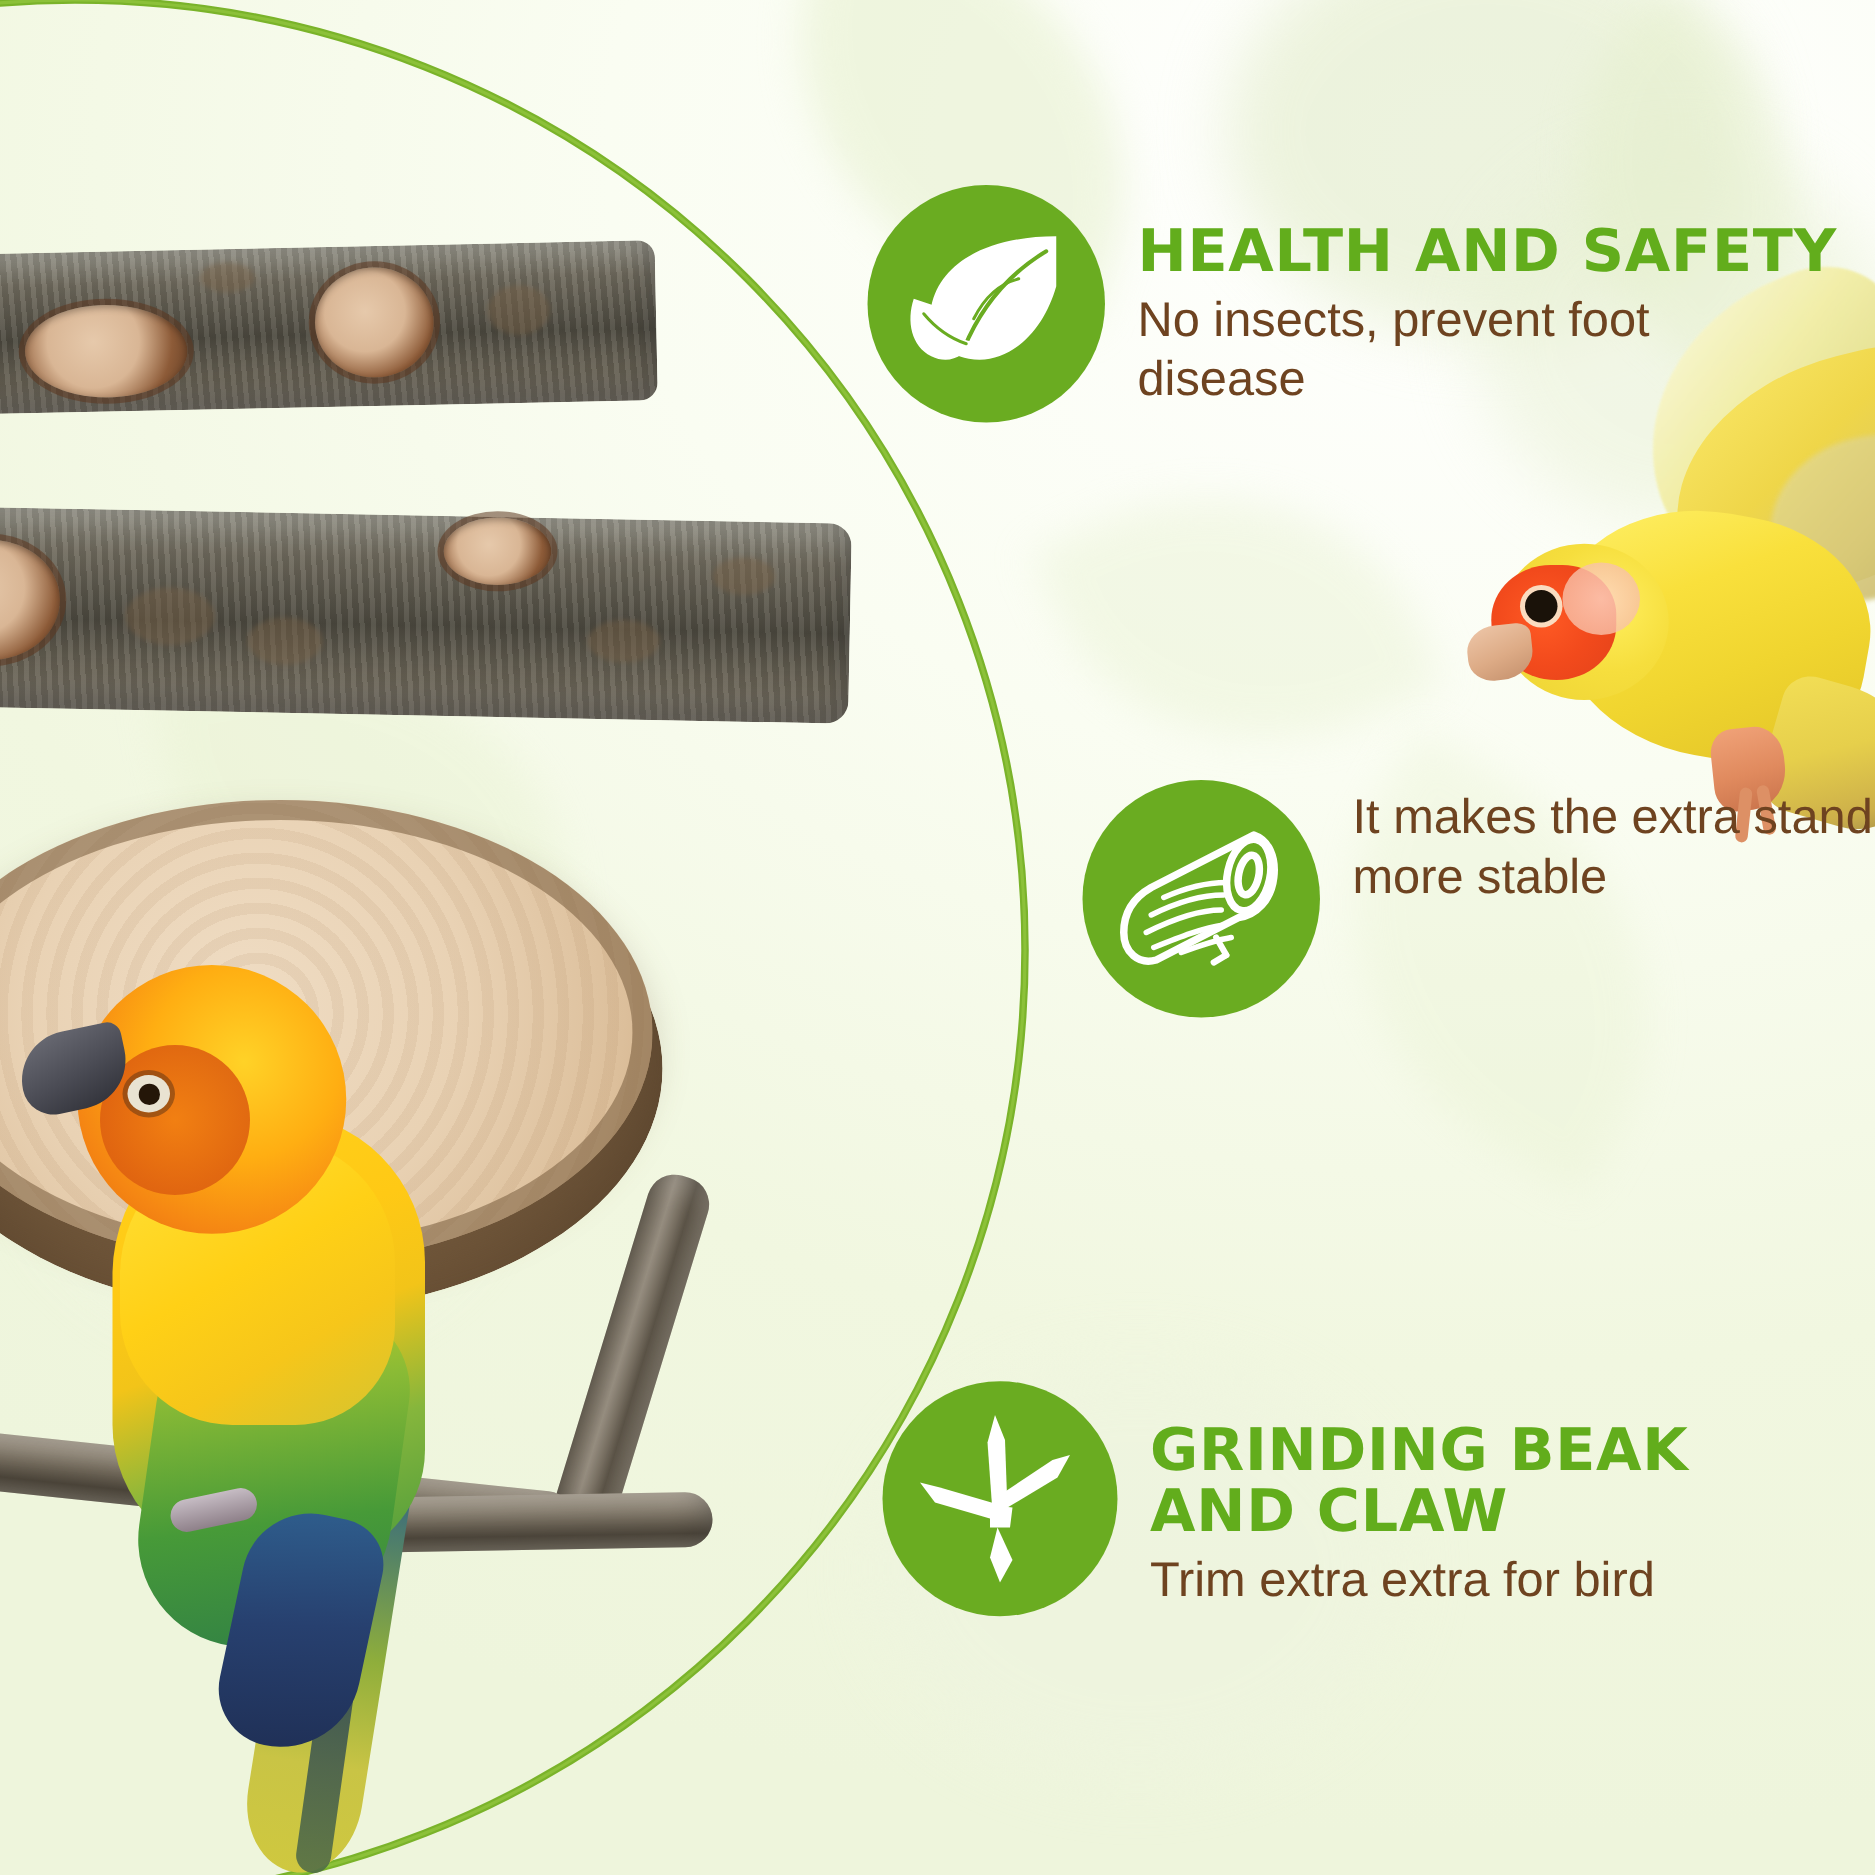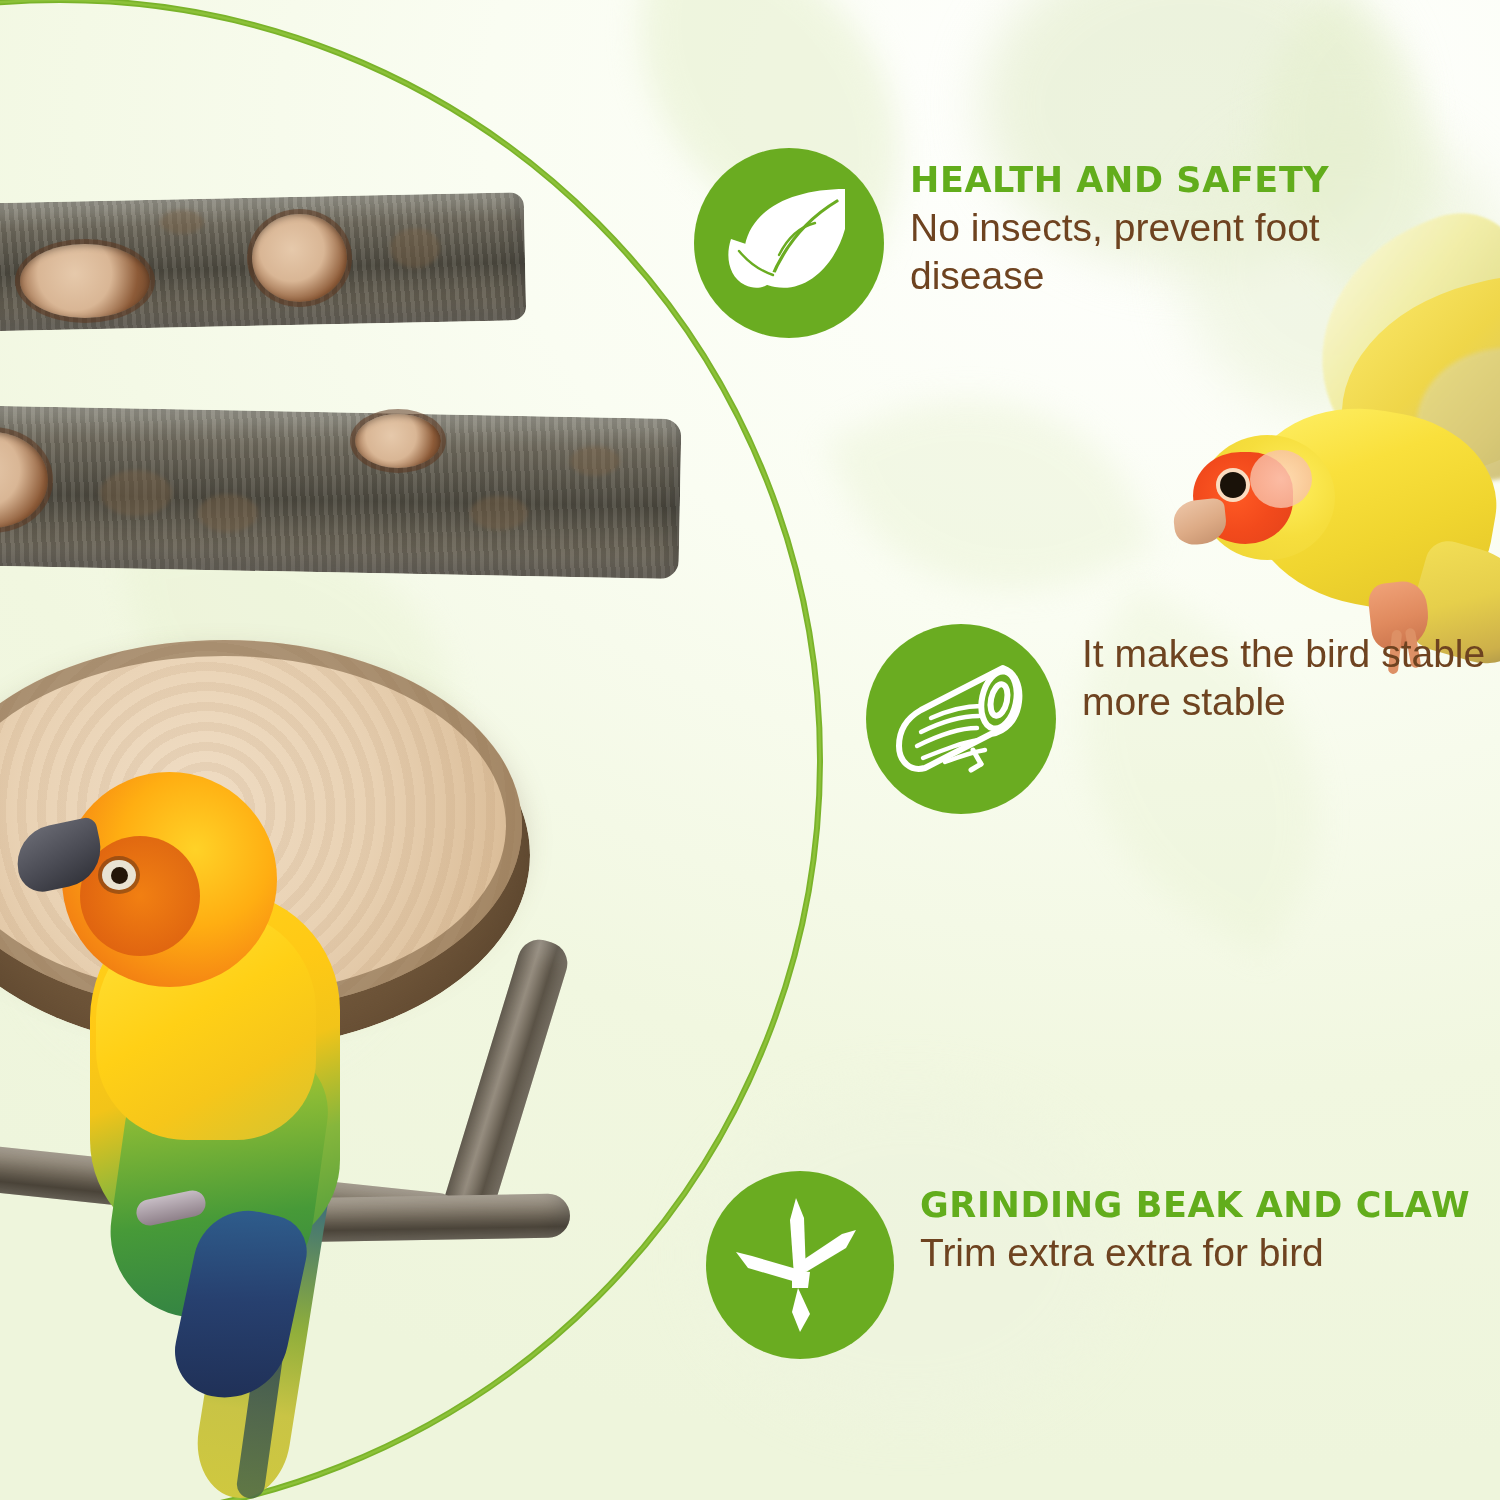--- a/index.html
+++ b/index.html
@@ -49,27 +49,27 @@
 
   
   .bird-body{position:absolute;}
 
   
   .feature{position:absolute;display:flex;align-items:flex-start;}
   .badge{position:relative;border-radius:50%;background:#6aac21;flex:0 0 auto;
      display:flex;align-items:center;justify-content:center;}
   .ftext{margin-left:26px;}
   .fhead{color:#62ad1c;font-weight:bold;letter-spacing:.6px;line-height:1.04;
-     font-size:35px;margin:0 0 6px 0;text-transform:uppercase;
+     font-size:47px;margin:16px 0 6px 0;text-transform:uppercase;
      font-family:"DejaVu Sans","Liberation Sans",sans-serif;}
   .fsub{color:#6e4320;font-size:39px;line-height:1.22;margin:0;font-weight:400;}
 
   .f1{left:694px;top:148px;}
   .f2{left:866px;top:624px;}
-  .f3{left:706px;top:1171px;}
+  .f3{left:706px;top:1105px;}
 </style>
 </head>
 <body>
 
 <div class="stage">
 
   <div class="bg-base"></div>
   <div class="blob" style="left:980px;top:-60px;width:420px;height:330px;background:#dfeac4;"></div>
   <div class="blob" style="left:1180px;top:120px;width:330px;height:300px;background:#e9f1d6;"></div>
   <div class="leafshape" style="left:620px;top:-40px;width:300px;height:260px;transform:rotate(18deg);"></div>
@@ -240,21 +240,21 @@
           <path d="M32 100 C52 92 72 84 88 82"></path>
           <path d="M54 104 C70 98 82 94 94 92"></path>
         </g>
         <g fill="none" stroke="#ffffff" stroke-width="5" stroke-linecap="round">
           <path d="M82 92 L90 106"></path>
           <path d="M90 106 L80 112"></path>
         </g>
       </svg>
     </div>
     <div class="ftext" style="padding-top:6px;max-width:580px;">
-      <div class="fsub" style="max-width:470px;">It makes the bird stable more stable</div>
+      <div class="fsub" style="max-width:470px;">It makes the extra stand more stable</div>
     </div>
   </div>
 
   <div class="feature f3">
     <div class="badge" style="width:188px;height:188px;">
       <svg width="132" height="138" viewBox="0 0 132 138">
         <g fill="#ffffff">
           <path d="M62 2 L70 22 L72 78 L60 80 L56 24 Z"></path>
           <path d="M122 34 L112 52 L72 76 L66 66 L108 38 Z"></path>
           <path d="M2 56 L18 60 L66 74 L62 86 L14 72 Z"></path>

